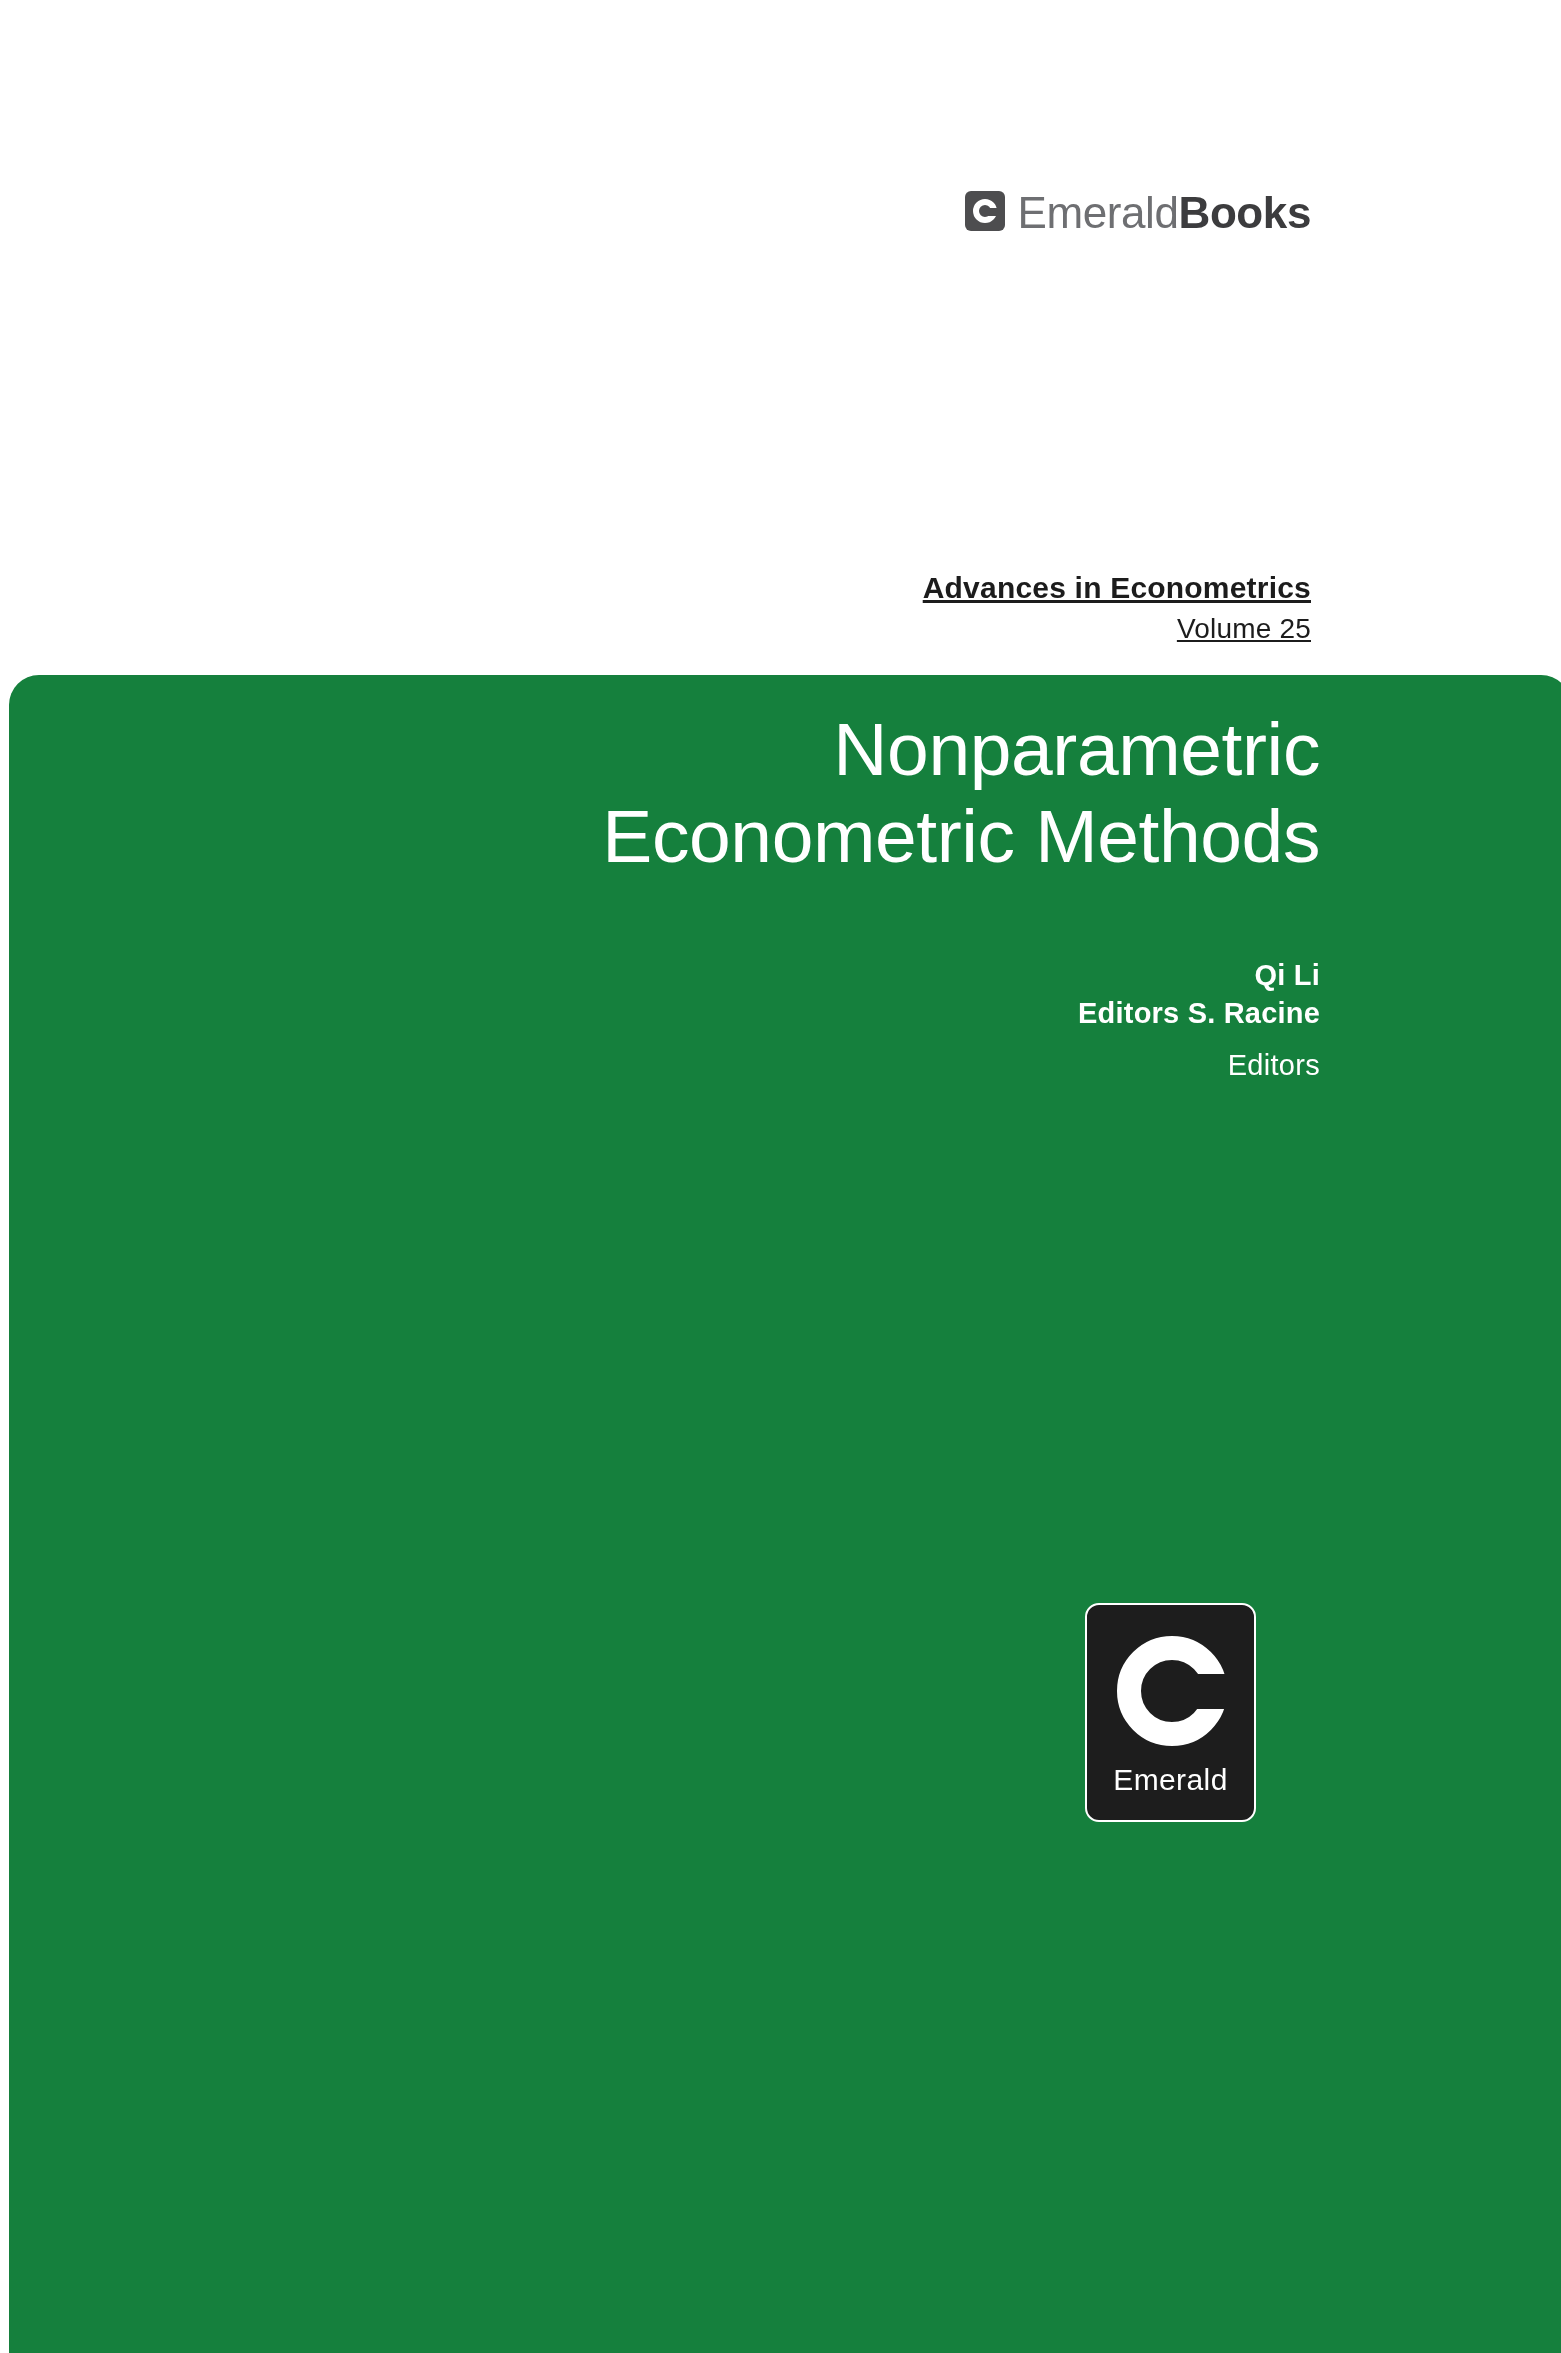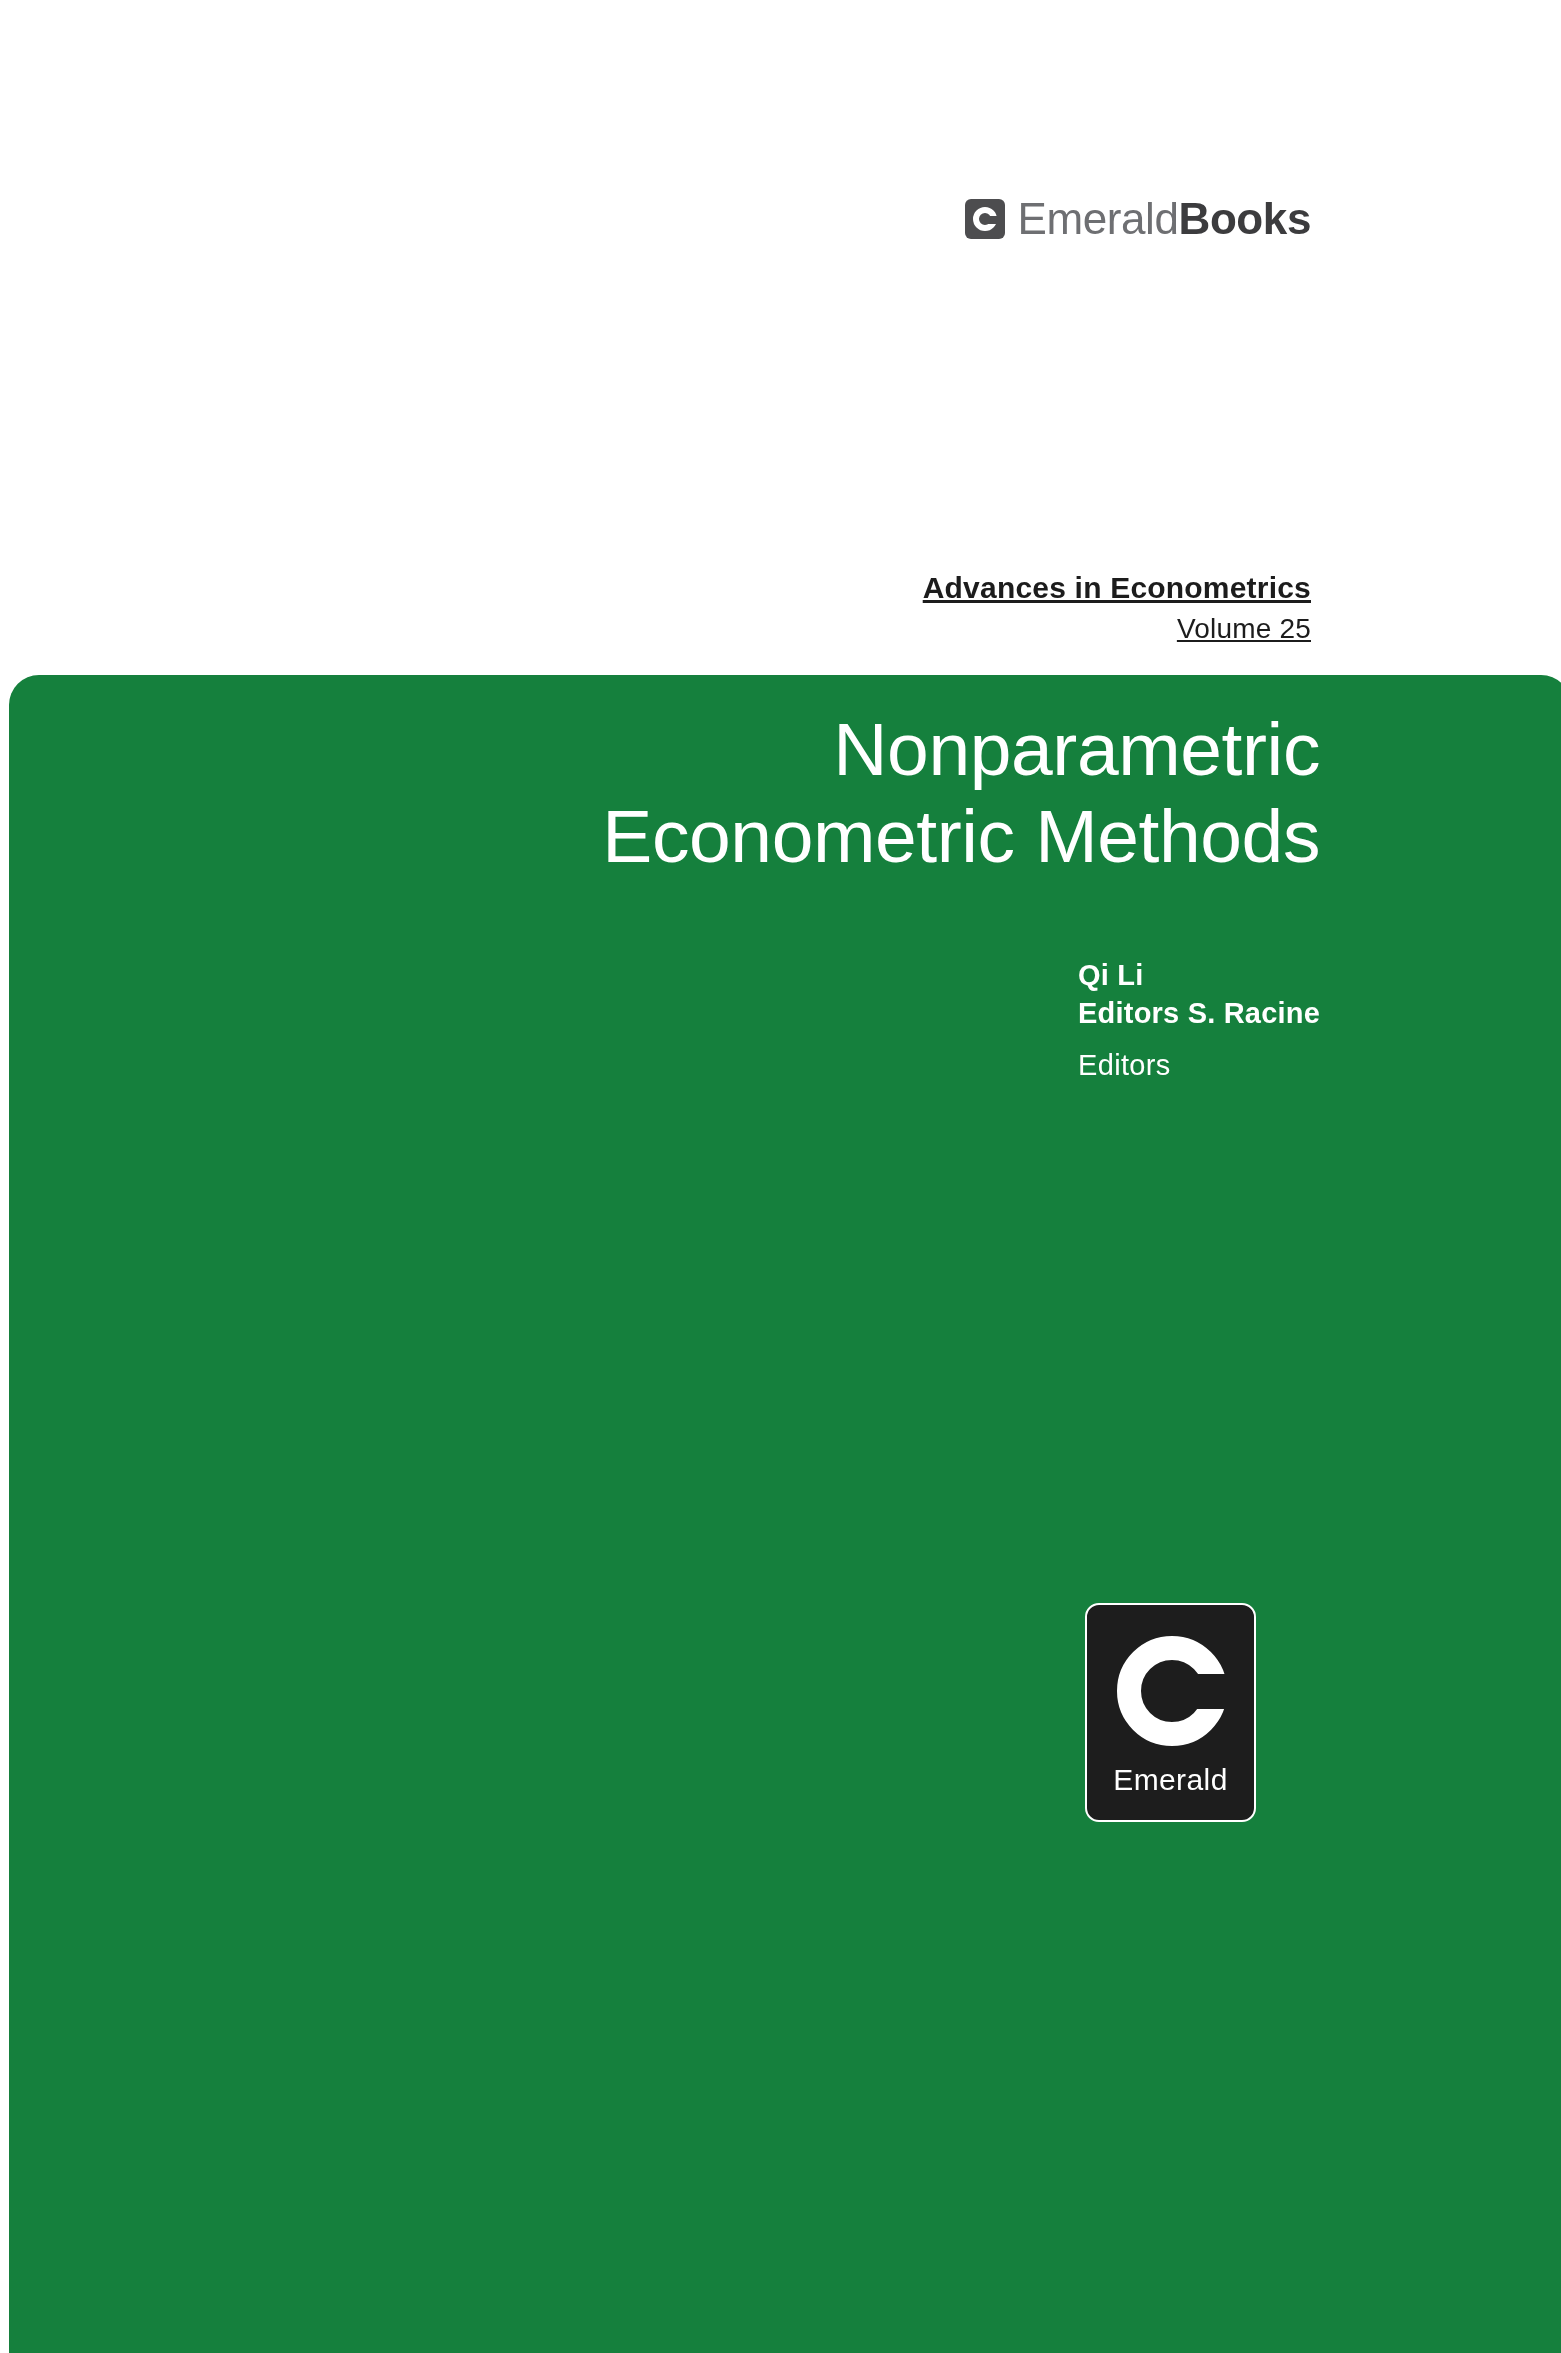--- a/index.html
+++ b/index.html
@@ -14,21 +14,20 @@
     font-family: "Liberation Sans", sans-serif;
     overflow: hidden;
   }
 
   
   .publisher-logo {
     position: absolute;
     top: 191px;
     right: 251px;
     display: flex;
-    align-items: center;
     gap: 12px;
     height: 56px;
     margin-left: 40px;
   }
   .emerald-mark {
     width: 40px;
     height: 40px;
     background: #4d4d4f;
     border-radius: 6px;
     position: relative;
@@ -110,20 +109,21 @@
     font-weight: 400;
     line-height: 1.16;
     letter-spacing: -0.4px;
   }
   .book-title .line { display: block; }
 
   .editors-block {
     position: absolute;
     top: 281px;
     right: 251px;
+    text-align: right;
     color: #ffffff;
   }
   .editor-name {
     font-size: 29px;
     font-weight: 700;
     line-height: 1.32;
     letter-spacing: 0.2px;
   }
   .editors-label {
     font-size: 29px;

